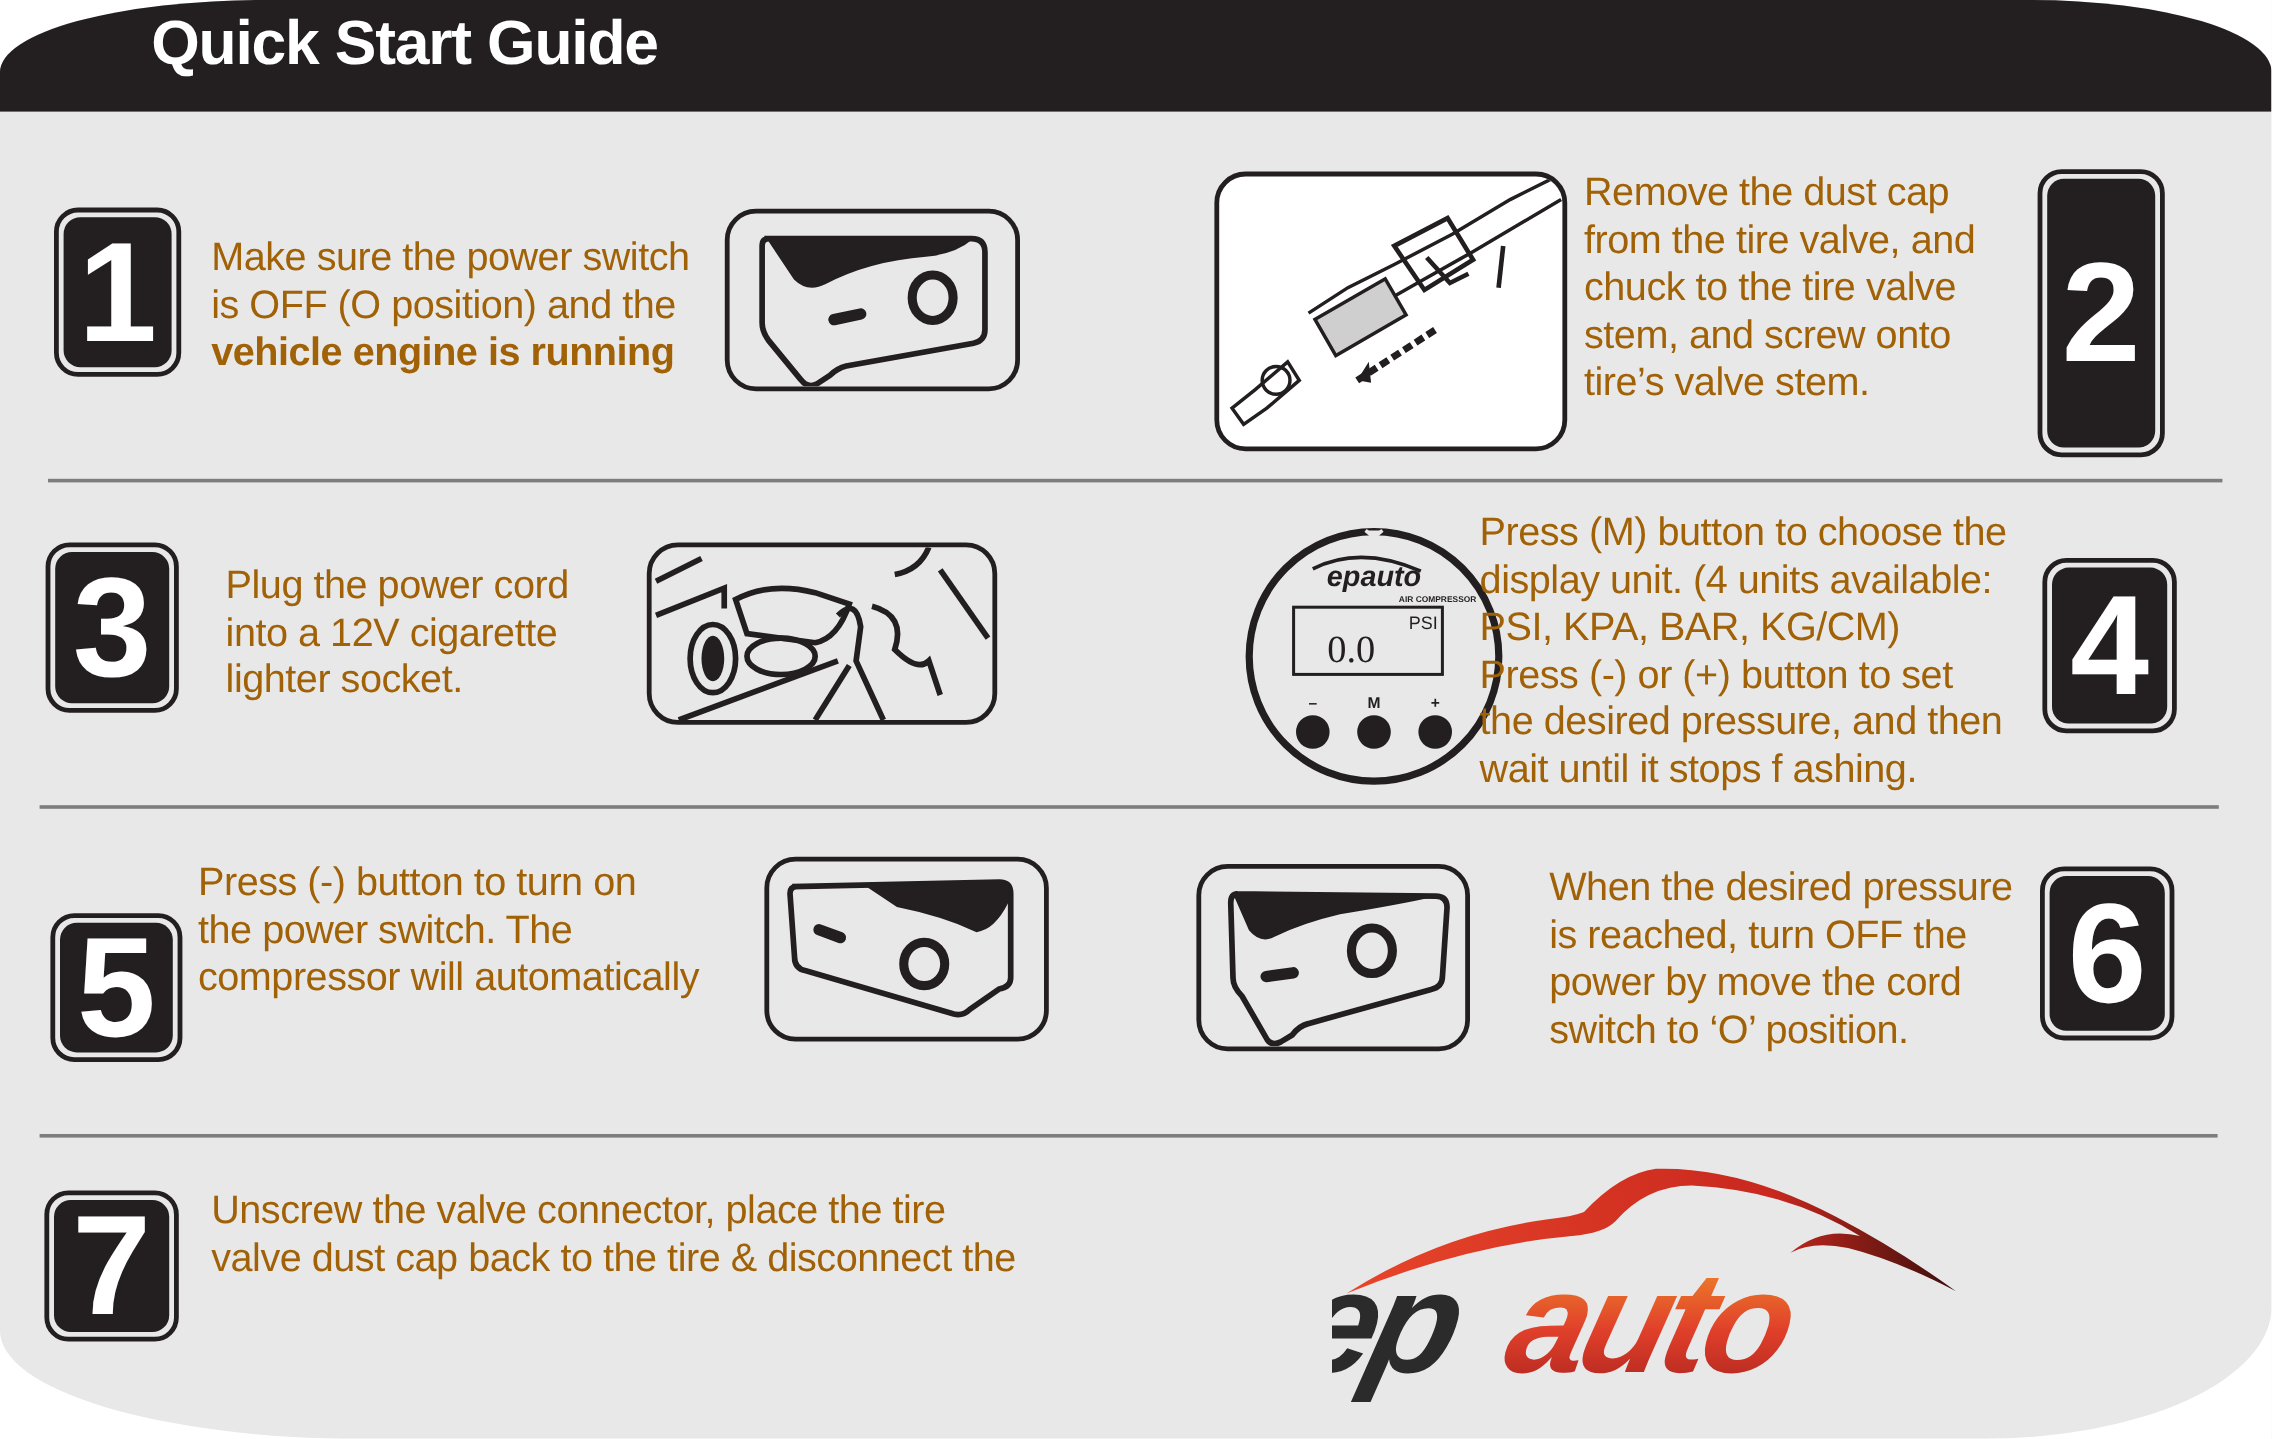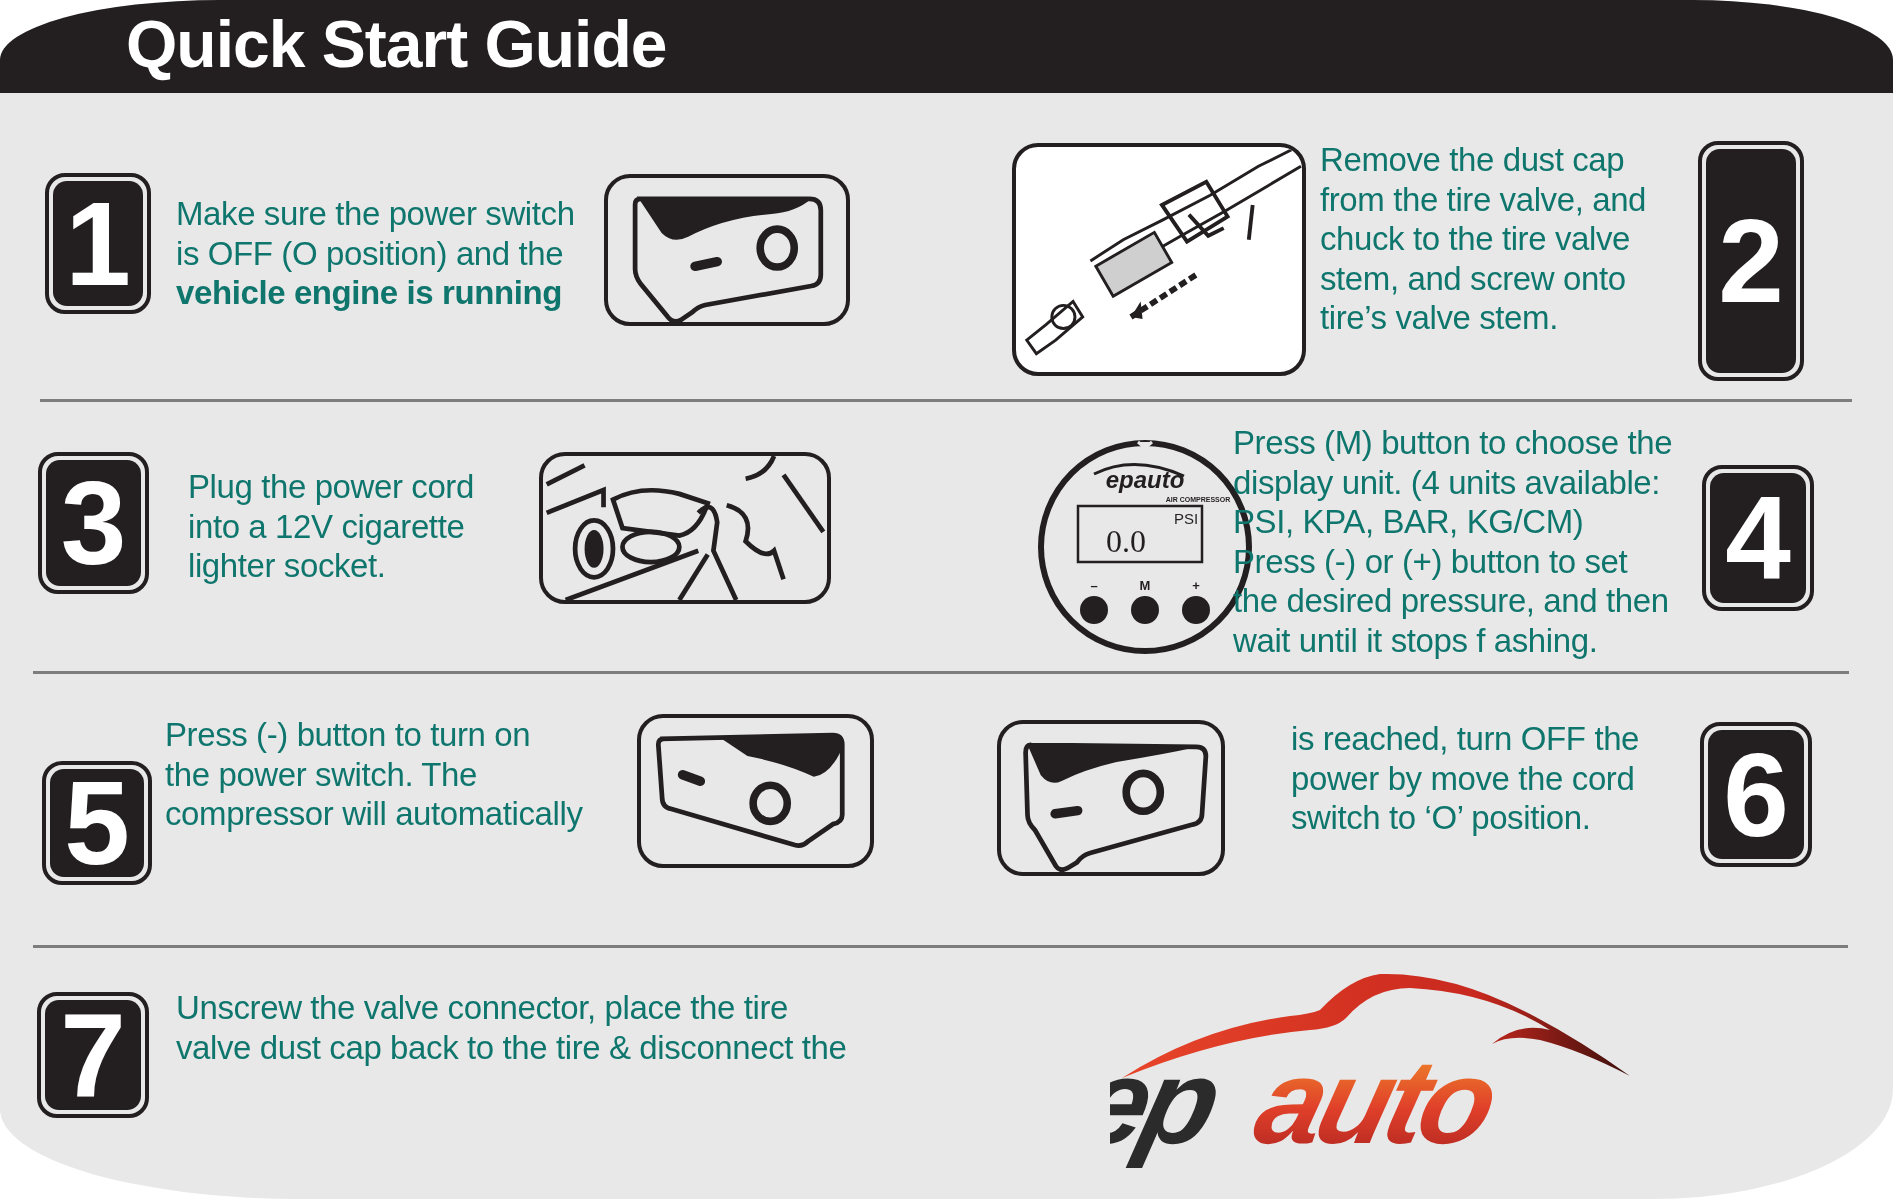--- a/index.html
+++ b/index.html
@@ -1,30 +1,30 @@
 <!DOCTYPE html>
 <html><head>
 <meta charset="utf-8">
 <style>
   html, body { margin:0; padding:0; background:#ffffff; }
   body { width:1893px; height:1199px; position:relative; overflow:hidden;
          font-family:"Liberation Sans", "DejaVu Sans", sans-serif; color:#231f20; }
   .card { position:absolute; left:0; top:0; width:1893px; height:1199px;
           background:#e8e8e8; border-radius:220px 200px 240px 300px / 60px 60px 110px 90px; overflow:hidden; }
   .header { position:absolute; left:0; top:0; width:1893px; height:93px; background:#231f20; }
-  .title { position:absolute; left:126px; top:6px; font-size:66px; font-weight:bold; color:#ffffff;
+  .title { position:absolute; left:126px; top:6px; font-size:52px; font-weight:bold; color:#ffffff;
            letter-spacing:-1px; font-family:"Liberation Sans", "DejaVu Sans", sans-serif; }
   .divider { position:absolute; height:3px; background:#7d7d7d; }
   .badge { position:absolute; width:106px; height:141px; box-sizing:border-box;
            border:4px solid #231f20; border-radius:20px; background:#e8e8e8; padding:4px; }
   .badge-inner { width:100%; height:100%; background:#231f20; border-radius:14px;
                  display:flex; align-items:center; justify-content:center; }
   .badge-num { color:#ffffff; font-size:118px; font-weight:bold; line-height:1;
                font-family:"Liberation Sans", "DejaVu Sans", sans-serif; }
-  .step-text { position:absolute; font-size:33px; line-height:39.5px; color:#0f766e;
+  .step-text { position:absolute; font-size:33px; line-height:39.5px; color:#a16207;
                font-family:"Liberation Sans", "DejaVu Sans", sans-serif; letter-spacing:-0.4px; }
   .illus { position:absolute; box-sizing:border-box; border:4px solid #231f20; border-radius:26px; background:#e8e8e8; overflow:hidden; }
   .illus svg { width:100%; height:100%; display:block; }
   .gauge { position:absolute; }
   .logo { position:absolute; }
 </style>
 </head>
 <body>
 
 <div class="card">
@@ -163,20 +163,21 @@
 
   <div class="illus" style="left:997px; top:720px; width:228px; height:156px;">
     <svg viewBox="0 0 228 156">
       <path d="M28 22 L204 24 Q214 24 214 34 L210 94 Q210 104 200 106 L92 136 Q84 138 78 146 L68 152 Q60 156 56 150 L34 112 Q26 104 26 96 L24 30 Q24 22 30 22 Z" fill="none" stroke="#231f20" stroke-width="5"></path>
       <path d="M26 22 L206 24 Q170 32 120 40 Q86 48 62 60 Q50 66 40 54 Z" fill="#231f20"></path>
       <rect x="50" y="88" width="34" height="10" rx="5" transform="rotate(-8 67 93)" fill="#231f20"></rect>
       <ellipse cx="148" cy="72" rx="18" ry="20" fill="none" stroke="#231f20" stroke-width="8"></ellipse>
     </svg>
   </div>
   <div class="step-text" style="left:1291px; top:719px;">
+    <div>When the desired pressure</div>
     <div>is reached, turn OFF the</div>
     <div>power by move the cord</div>
     <div>switch to ‘O’ position.</div>
   </div>
   <div class="badge" style="left:1700px; top:722px; width:112px; height:145px;">
     <div class="badge-inner">
         <span class="badge-num">6</span>
       </div>
   </div>
 

